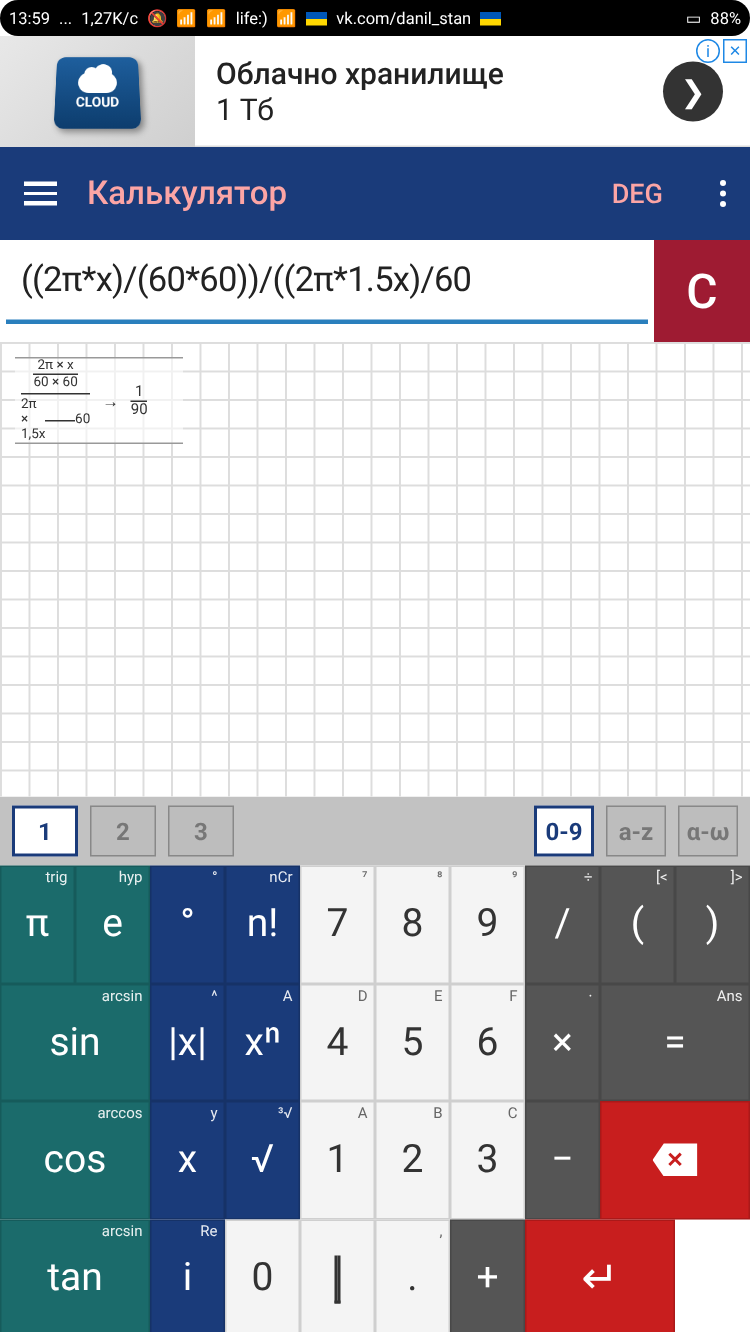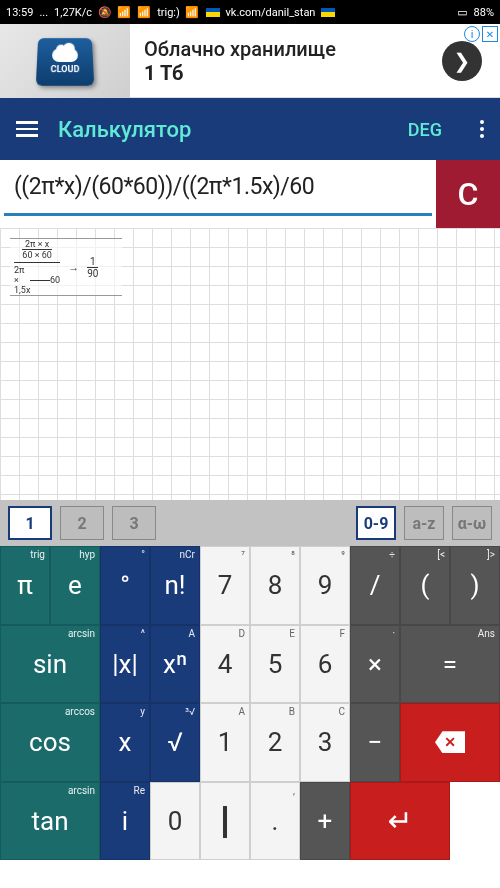--- a/index.html
+++ b/index.html
@@ -1,43 +1,43 @@
 <!DOCTYPE html>
 <html><head>
 <meta charset="utf-8">
 <style>
   * { margin:0; padding:0; box-sizing:border-box; font-family: Roboto, Arial, sans-serif; }
   html, body { width:500px; height:888px; overflow:hidden; background:#fff; }
-  .statusbar { height:24px; background:#000; color:#fff; font-size:11px; display:flex; align-items:center; padding:0 6px; justify-content:space-between; }
+  .statusbar { height:24px; background:#000; color:#fff; font-size:11px; display:flex; align-items:center; padding:0 6px; justify-content:space-between;border-radius:12px; }
   .statusbar .left, .statusbar .right { display:flex; align-items:center; gap:6px; }
   .statusbar .right span { display:flex; align-items:center; gap:2px; }
   .flag { display:inline-block; width:14px; height:9px; background:linear-gradient(#0057b7 50%,#ffd700 50%); }
   .ad { height:74px; background:#fff; display:flex; align-items:center; position:relative; border-bottom:1px solid #ddd; }
   .ad-img { width:130px; height:74px; background:linear-gradient(135deg,#e8e8e8,#cfcfcf); display:flex; align-items:center; justify-content:center; position:relative; }
   .cloud-key { width:56px; height:48px; background:linear-gradient(#1e5f9e,#0d3d6e); border-radius:6px; display:flex; flex-direction:column; align-items:center; justify-content:center; color:#fff; font-size:9px; font-weight:bold; box-shadow:2px 2px 4px rgba(0,0,0,.4); transform:perspective(80px) rotateX(8deg); }
   .cloud-shape { width:26px; height:14px; background:#fff; border-radius:8px; position:relative; margin-bottom:2px; }
   .cloud-shape:before { content:''; position:absolute; width:10px; height:10px; background:#fff; border-radius:50%; top:-4px; left:4px; }
   .cloud-shape:after { content:''; position:absolute; width:12px; height:12px; background:#fff; border-radius:50%; top:-6px; left:11px; }
   .ad-text { flex:1; padding-left:14px; }
   .ad-title { font-size:20px; font-weight:500; color:#222; line-height:1.2; }
-  .ad-sub { font-size:20px; font-weight:700; color:#222; }
+  .ad-sub { font-size:20px; font-weight:400; color:#222; }
   .ad-arrow { width:40px; height:40px; border-radius:50%; background:#333; color:#fff; display:flex; align-items:center; justify-content:center; margin-right:18px; font-size:20px; }
   .ad-close { position:absolute; top:2px; right:2px; width:16px; height:16px; border:1px solid #1e88e5; color:#1e88e5; font-size:10px; display:flex; align-items:center; justify-content:center; background:#fff; }
   .ad-info { position:absolute; top:2px; right:20px; width:16px; height:16px; color:#1e88e5; font-size:11px; display:flex; align-items:center; justify-content:center; background:#fff; border:1px solid #1e88e5; border-radius:50%; }
-  .appbar { height:62px; background:#1a3b7a; color:#5eead4; display:flex; align-items:center; padding:15px 16px; gap:20px; }
+  .appbar { height:62px; background:#1a3b7a; color:#fca5a5; display:flex; align-items:center; padding:15px 16px; gap:20px; }
   .hamburger { display:flex; flex-direction:column; gap:4px; }
   .hamburger span { width:22px; height:2.5px; background:#fff; }
   .app-title { flex:1; font-size:22px; font-weight:500; }
   .deg { font-size:18px; font-weight:500; }
   .more { display:flex; flex-direction:column; gap:3px; margin-left:18px; }
   .more span { width:4px; height:4px; border-radius:50%; background:#fff; }
   .input-row { height:68px; display:flex; background:#fff; }
   .input-field { flex:1; display:flex; align-items:center; padding:4px 10px; font-size:23px; color:#222; border-bottom:3px solid #2a7fbd; margin:0 4px 12px 4px; letter-spacing:-0.5px; white-space:nowrap; overflow:hidden; }
   .clear-btn { width:64px; background:#9e1b32; color:#fff; font-size:32px; font-weight:500; display:flex; align-items:center; justify-content:center; }
-  .canvas { height:272px; background:#fff; background-image:linear-gradient(#ddd 1px,transparent 1px),linear-gradient(90deg,#ddd 1px,transparent 1px); background-size:19px 19px; position:relative; padding:19px; }
+  .canvas { height:303px; background:#fff; background-image:linear-gradient(#ddd 1px,transparent 1px),linear-gradient(90deg,#ddd 1px,transparent 1px); background-size:19px 19px; position:relative; padding:19px; }
   .result-box { position:absolute; top:10px; left:10px; width:112px; height:58px; border-top:1px solid #999; border-bottom:1px solid #999; display:flex; align-items:center; font-size:10px; color:#333; background:rgba(255,255,255,.6); }
   .frac-big { display:flex; flex-direction:column; align-items:center; font-size:9px; padding:2px 4px; }
   .frac-small { display:flex; flex-direction:column; align-items:center; font-size:10px; padding:0 4px; }
   .frac-line { border-top:1px solid #333; width:100%; }
   .arrow-r { padding:0 4px; font-size:11px; }
   .palette { height:46px; background:#c2c2c2; display:flex; align-items:center; padding:0 8px; gap:8px; }
   .pal-btn { width:44px; height:34px; background:#bdbdbd; border:1px solid #888; color:#777; font-size:16px; font-weight:bold; display:flex; align-items:center; justify-content:center; }
   .pal-btn.active { background:#fff; border:2px solid #1a3b7a; color:#1a3b7a; }
   .pal-btn.wide { width:40px; }
   .pal-spacer { flex:1; }
@@ -58,21 +58,21 @@
 <body>
 
 <div class="statusbar">
   <div class="left">
     <span>13:59</span>
     <span>...</span>
     <span>1,27K/c</span>
     <span>🔕</span>
     <span>📶</span>
     <span>📶</span>
-    <span>trig:)</span>
+    <span>life:)</span>
     <span>📶</span>
     <span class="flag"></span>
     <span>vk.com/danil_stan</span>
     <span class="flag"></span>
   </div>
   <div class="right">
     <span>▭</span>
     <span>88%</span>
   </div>
 </div>

